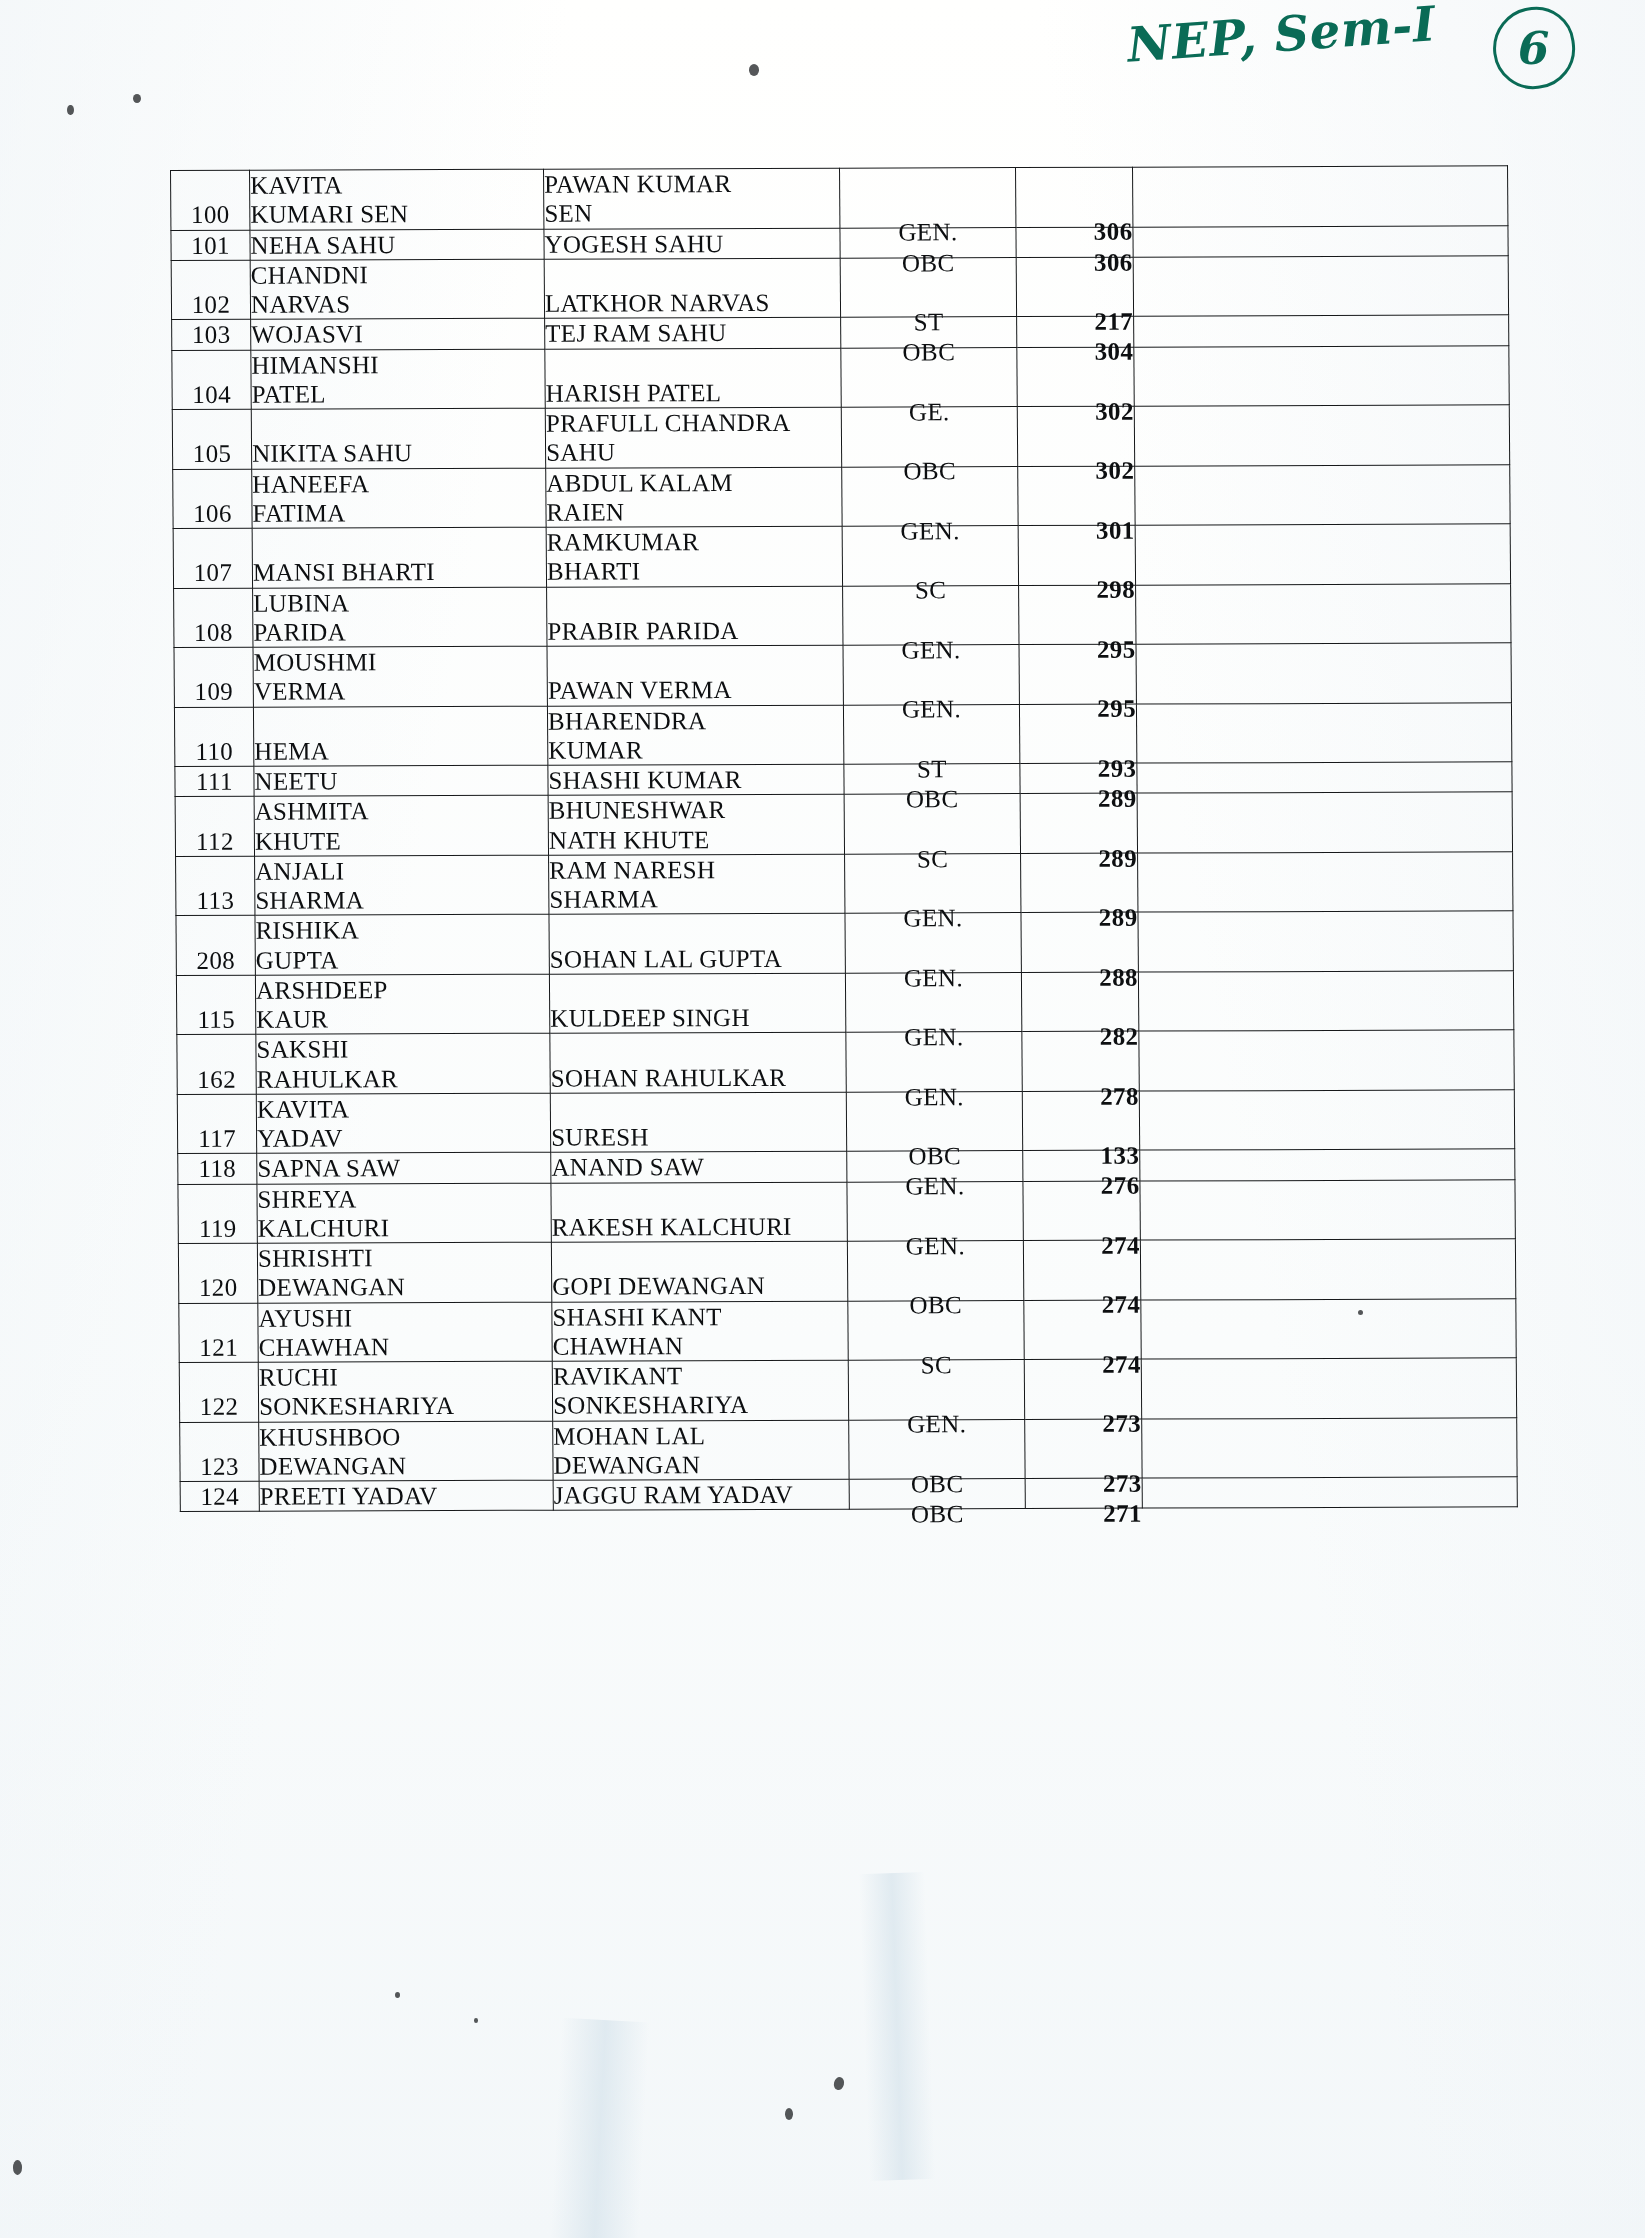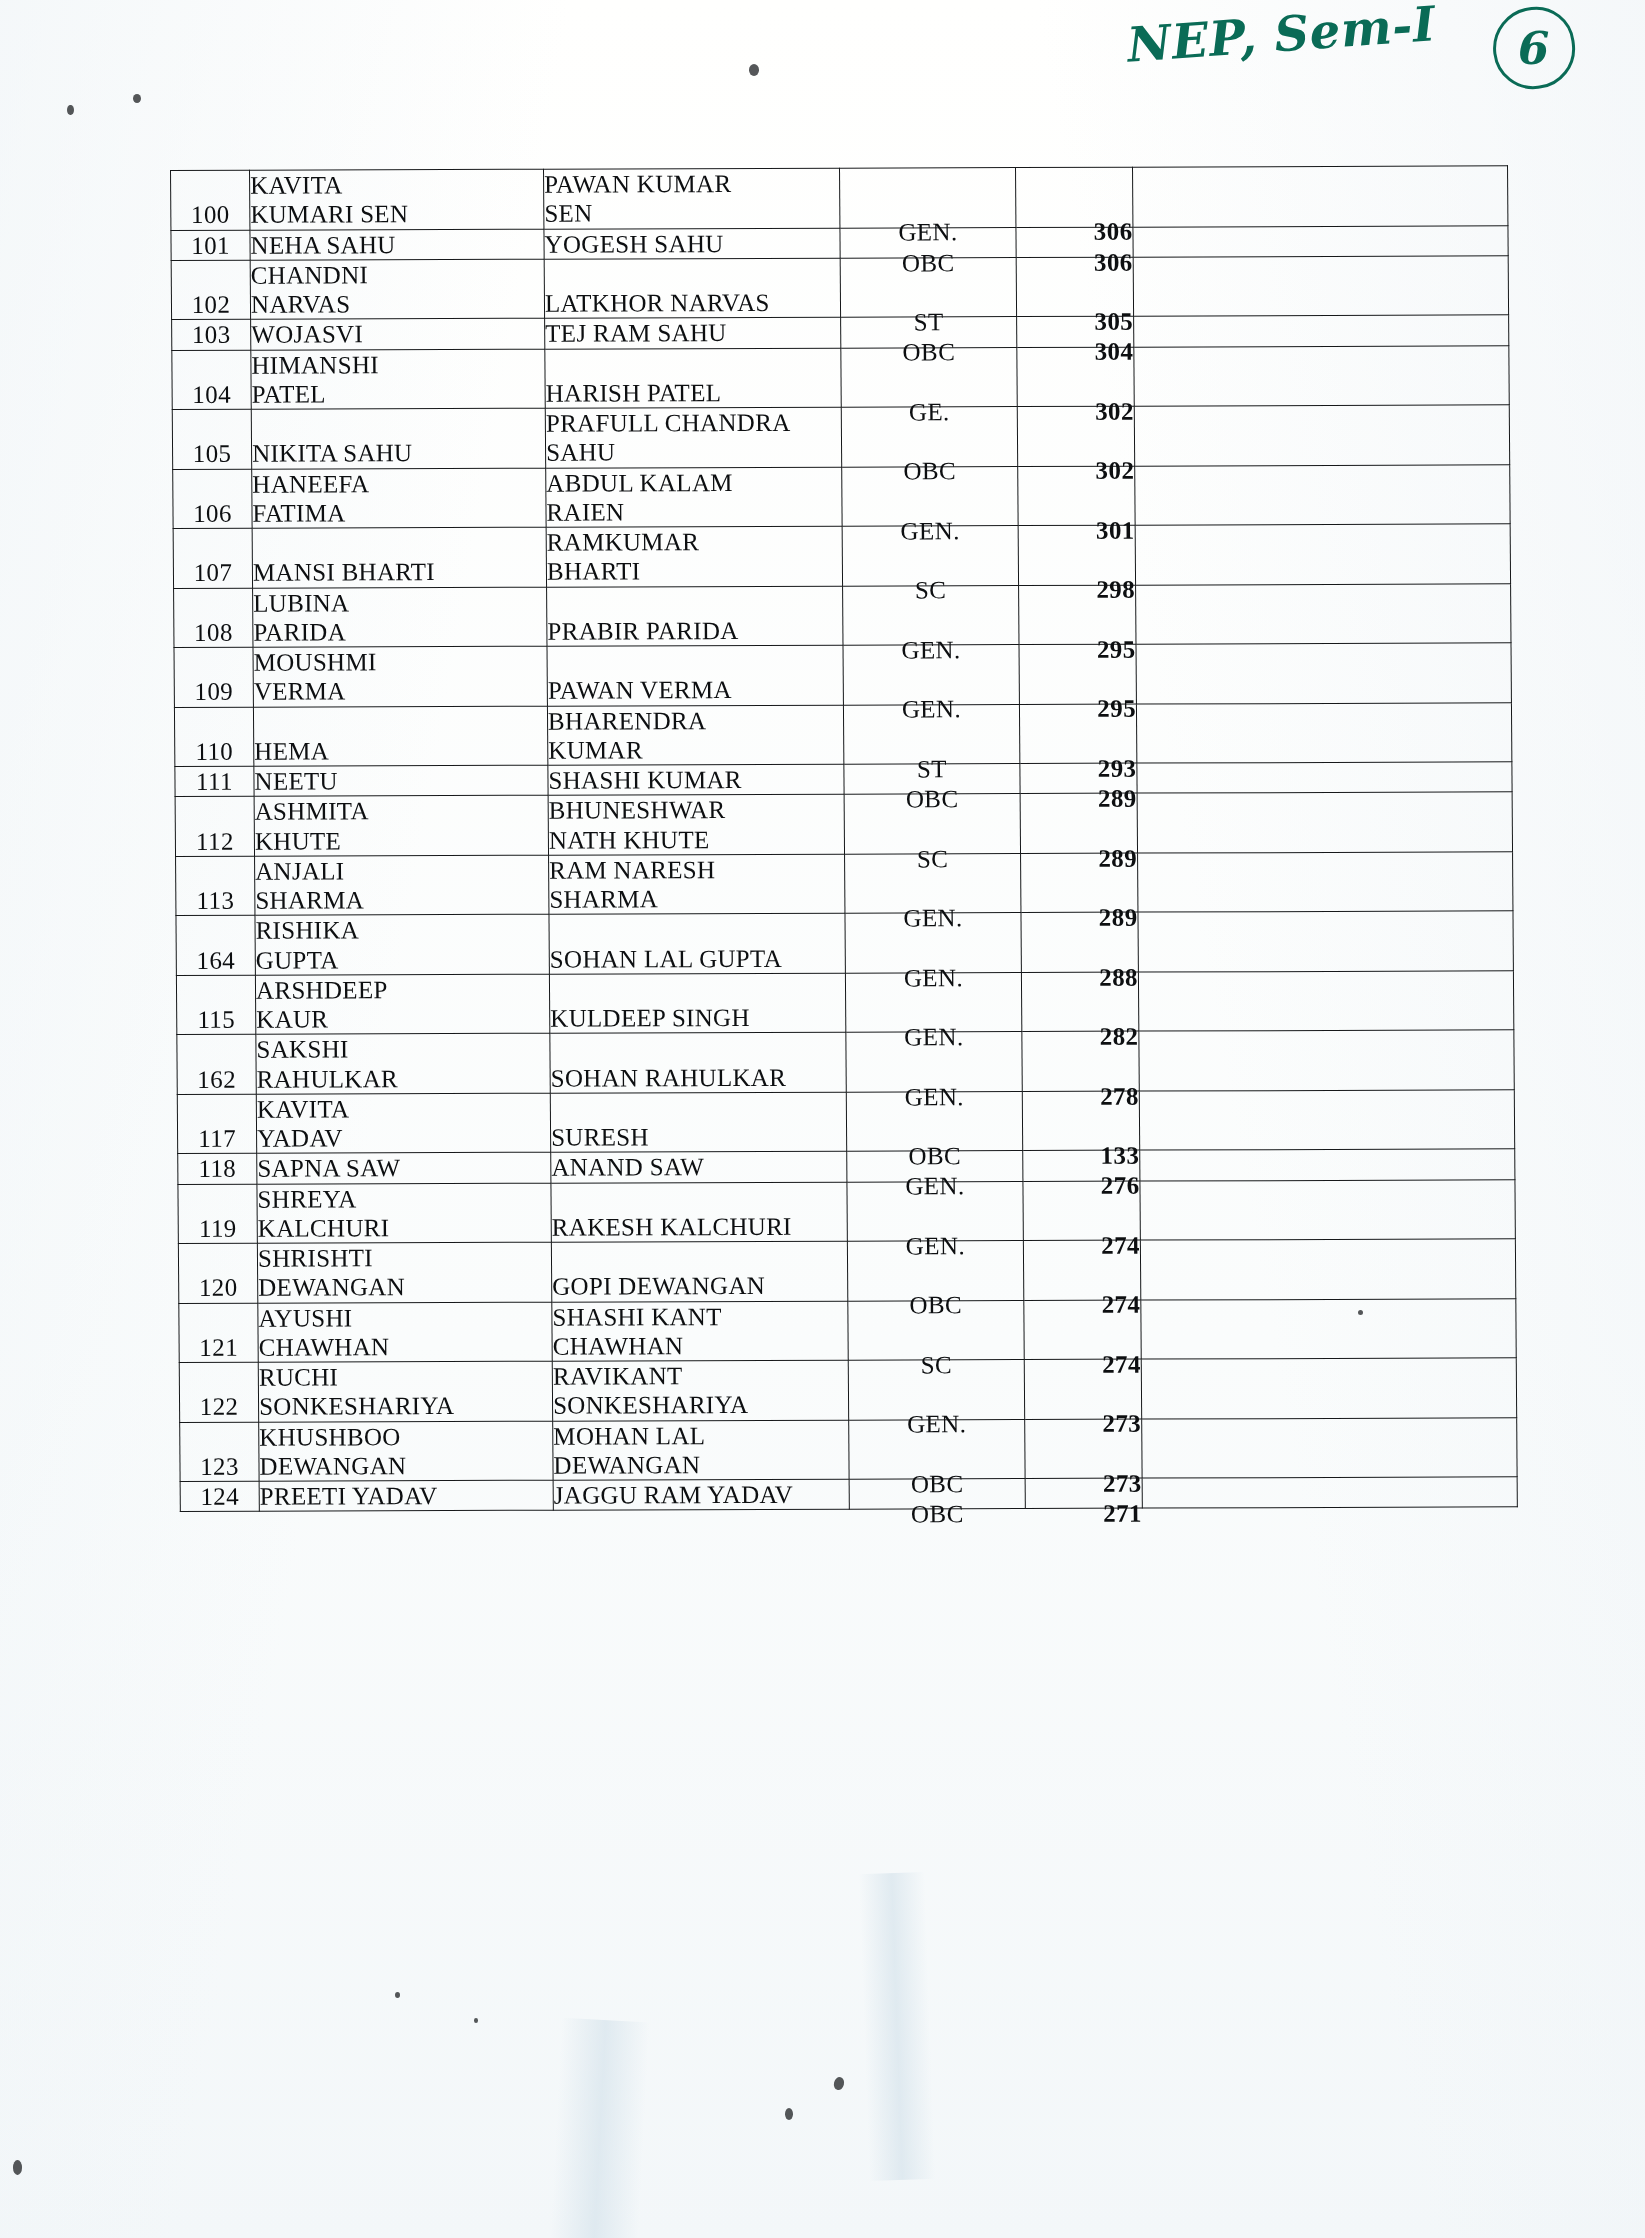--- a/index.html
+++ b/index.html
@@ -198,21 +198,21 @@
               <span class="name-line">CHANDNI</span>
               <span class="name-line">NARVAS</span>
             </td>
             <td class="father">
               <span class="name-line">LATKHOR NARVAS</span>
             </td>
             <td class="cat">
               <span class="nudge">ST</span>
             </td>
             <td class="marks">
-              <span class="nudge">305</span>
+              <span class="nudge">217</span>
             </td>
             <td class="blank"></td>
           </tr>
           <tr>
             <td class="sno">103</td>
             <td class="name">
               <span class="name-line">WOJASVI</span>
             </td>
             <td class="father">
               <span class="name-line">TEJ RAM SAHU</span>
@@ -391,21 +391,21 @@
             </td>
             <td class="cat">
               <span class="nudge">GEN.</span>
             </td>
             <td class="marks">
               <span class="nudge">289</span>
             </td>
             <td class="blank"></td>
           </tr>
           <tr>
-            <td class="sno">164</td>
+            <td class="sno">208</td>
             <td class="name">
               <span class="name-line">RISHIKA</span>
               <span class="name-line">GUPTA</span>
             </td>
             <td class="father">
               <span class="name-line">SOHAN LAL GUPTA</span>
             </td>
             <td class="cat">
               <span class="nudge">GEN.</span>
             </td>

